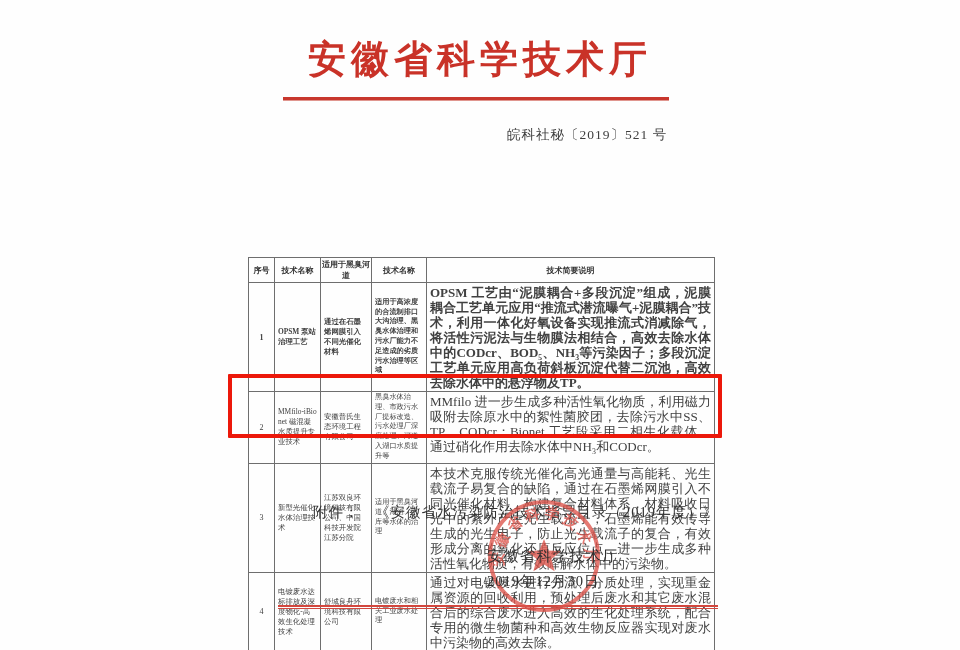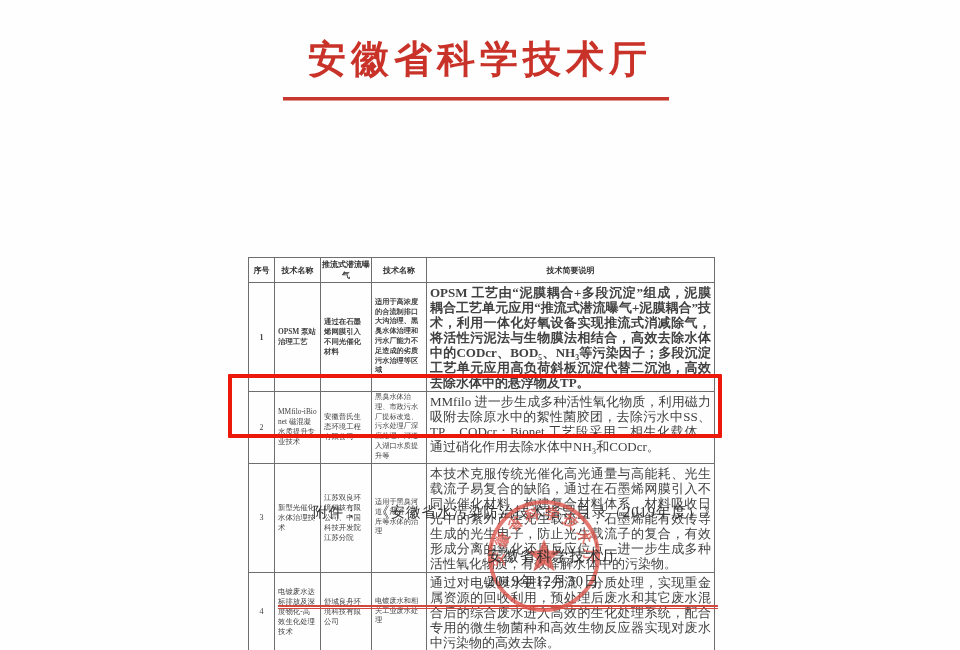--- a/index.html
+++ b/index.html
@@ -44,35 +44,36 @@
     border-top:2px solid #d2473e;border-bottom:1px solid #d2473e;box-sizing:border-box;}
 </style>
 </head>
 <body>
 
 <div class="page">
 
   <div class="letterhead">安徽省科学技术厅</div>
   <div class="head-rule"></div>
 
+  <div class="doc-number">皖科社秘〔2019〕521 号</div>
 
 
   <table class="tech-table">
     <colgroup>
       <col class="col-no">
         <col class="col-name">
         <col class="col-provider">
       <col class="col-scope">
         <col class="col-summary">
     </colgroup>
     <thead>
       <tr>
         <th>序号</th>
         <th>技术名称</th>
-        <th>推流式潜流曝气</th>
+        <th>适用于黑臭河道</th>
         <th>技术名称</th>
         <th>技术简要说明</th>
       </tr>
     </thead>
     <tbody>
       <tr class="r1">
         <td class="c-no">1</td>
         <td class="c-name">OPSM 泵站治理工艺</td>
         <td class="c-provider">通过在石墨烯网膜引入不同光催化材料</td>
         <td class="c-scope">适用于高浓度的合流制排口大沟治理、黑臭水体治理和污水厂能力不足造成的劣质污水治理等区域</td>

